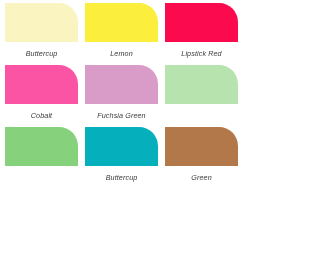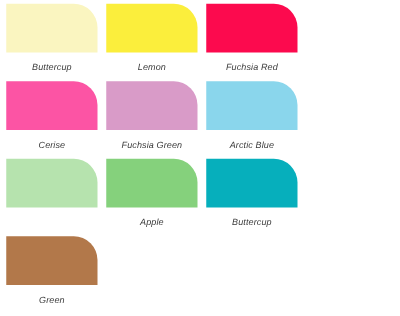--- a/index.html
+++ b/index.html
@@ -68,40 +68,35 @@
       <div class="swatch-cell">
         <div class="swatch-chip" style="background: rgb(250, 245, 192);"></div>
         <div class="swatch-label">Buttercup</div>
       </div>
       <div class="swatch-cell">
         <div class="swatch-chip" style="background: rgb(251, 238, 60);"></div>
         <div class="swatch-label">Lemon</div>
       </div>
       <div class="swatch-cell">
         <div class="swatch-chip" style="background: rgb(252, 10, 78);"></div>
-        <div class="swatch-label">Fuchsia Red</div>
+        <div class="swatch-label">Lipstick Red</div>
       </div>
       <div class="swatch-cell">
         <div class="swatch-chip" style="background: rgb(252, 84, 164);"></div>
-        <div class="swatch-label">Cerise</div>
+        <div class="swatch-label">Cobalt</div>
       </div>
       <div class="swatch-cell">
         <div class="swatch-chip" style="background: rgb(217, 155, 200);"></div>
         <div class="swatch-label">Fuchsia Green</div>
       </div>
       <div class="swatch-cell">
-        <div class="swatch-chip" style="background: rgb(138, 214, 236);"></div>
-        <div class="swatch-label">Arctic Blue</div>
-      </div>
-      <div class="swatch-cell">
         <div class="swatch-chip" style="background: rgb(182, 227, 174);"></div>
       </div>
       <div class="swatch-cell">
         <div class="swatch-chip" style="background: rgb(133, 209, 124);"></div>
-        <div class="swatch-label">Apple</div>
       </div>
       <div class="swatch-cell">
         <div class="swatch-chip" style="background: rgb(6, 175, 188);"></div>
         <div class="swatch-label">Buttercup</div>
       </div>
       <div class="swatch-cell">
         <div class="swatch-chip" style="background: rgb(178, 120, 74);"></div>
         <div class="swatch-label">Green</div>
       </div>
     </div>

